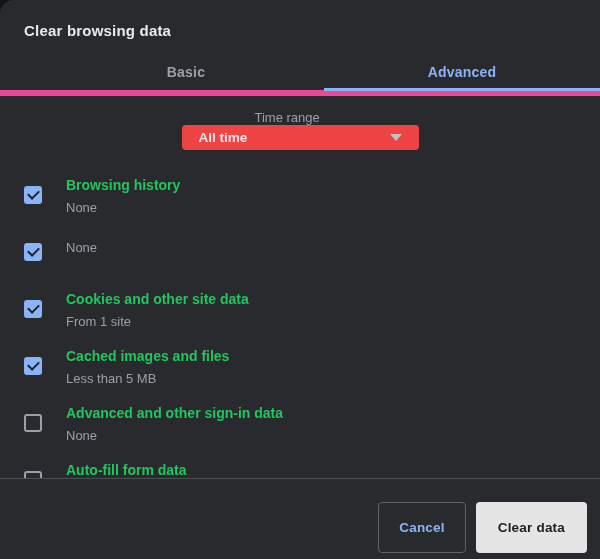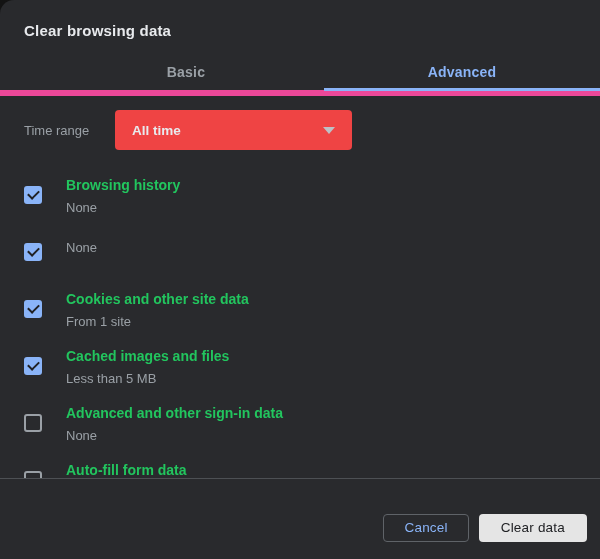--- a/index.html
+++ b/index.html
@@ -22,21 +22,21 @@
     border-bottom:6px solid #ec4899; position:relative;padding-left:48px; }
   .tab{ flex:1; display:flex; align-items:center; justify-content:center;
     font-size:14px; font-weight:700; color:#9aa0a6; letter-spacing:.2px;
     position:relative; cursor:pointer; }
   .tab.active{ color:#8ab4f8; }
   .tab.active::after{ content:""; position:absolute; left:0; right:0;
     bottom:-1px; height:3px; background:#8ab4f8; }
 
   .content{ flex:1; overflow:hidden; }
 
-  .time-range{ display:flex; align-items:center; margin:14px 24px 0; height:40px; }
+  .time-range{ display:flex; align-items:center; margin:14px 24px 0; height:40px;flex-direction:column; }
   .tr-label{ width:91px; font-size:13px; color:#9aa0a6; }
   .select{ width:237px; height:40px; background:#ef4444; border-radius:4px;
     display:flex; align-items:center; padding:0 17px;
     color:#e8eaed; font-size:13.5px; font-weight:600; cursor:pointer; }
   .select-arrow{ margin-left:auto; width:0; height:0;
     border-left:6px solid transparent; border-right:6px solid transparent;
     border-top:7px solid #bdc1c6; }
 
   .rows{ padding-top:21px; }
   .row{ height:57px; display:flex; align-items:flex-start; padding:6px 24px 0; }
@@ -46,21 +46,21 @@
   .checkbox.checked::after{ content:""; position:absolute; left:4px; top:4px;
     width:9px; height:5px; border-left:2px solid #202124;
     border-bottom:2px solid #202124; transform:rotate(-45deg); }
   .checkbox.unchecked{ border:2px solid #9aa0a6; background:transparent; }
   .row-label{ font-size:14px; line-height:17px; font-weight:600; color:#22c55e; }
   .row-sub{ font-size:13px; line-height:16px; color:#9aa0a6; margin-top:6px; }
 
   .footer{ flex-shrink:0; height:81px; border-top:1px solid #4d5054;
     display:flex; align-items:center; justify-content:flex-end;
     gap:10px; padding:17px 13px 0 0; }
-  .btn{ height:28px; border-radius:4px; font-size:13.5px; font-weight:400;
+  .btn{ height:51px; border-radius:4px; font-size:13.5px; font-weight:700;
     font-family:inherit; cursor:pointer; letter-spacing:.2px; }
   .btn-cancel{ background:transparent; border:1px solid #5f6368;
     color:#8ab4f8; padding:0 20px; }
   .btn-primary{ background:#e5e5e5; border:none; color:#202124; padding:0 22px; }
 </style>
 </head>
 <body>
 
 <div class="dialog">
 

